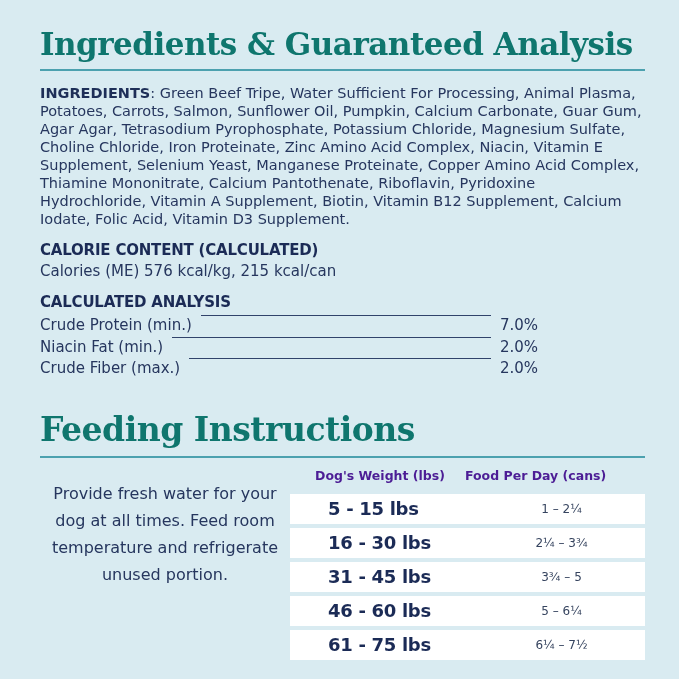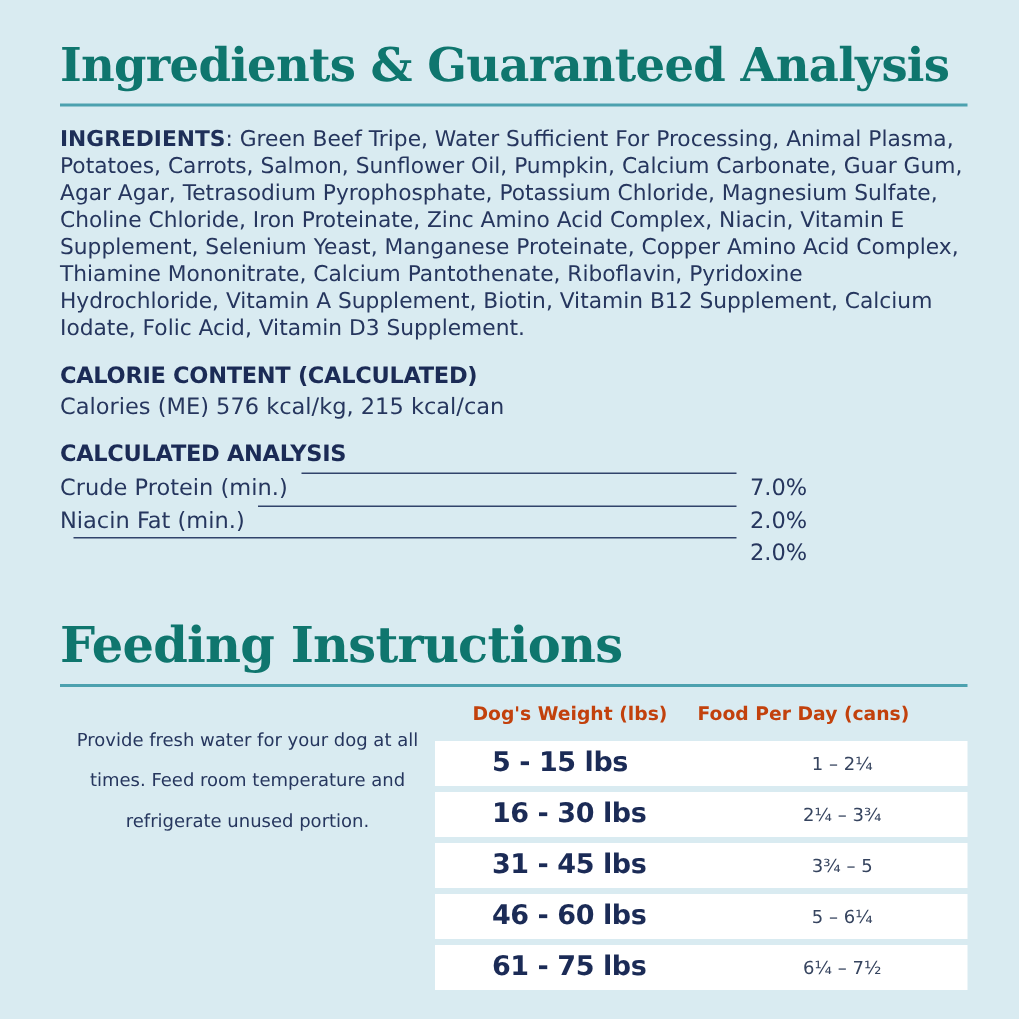--- a/index.html
+++ b/index.html
@@ -48,34 +48,34 @@
     border-bottom:1.5px solid #31436b;
     margin:0 9px 6px 9px;
   }
   .analysis-row .pct { width:40px; }
 
   .feeding-body { display:flex; margin-top:10px; }
 
   .note {
     width:250px;
     margin-top:12px;
-    font-size:12px;
+    font-size:16px;
     line-height:27px;
     text-align:center;
     color:#26365e;
   }
 
   .feed-table { width:355px; margin-left:0px; }
   .feed-head {
     display:grid;
     grid-template-columns:150px 1fr;
     padding-left:25px;
     font-size:12.5px;
     font-weight:600;
-    color:#c2410c;
+    color:#4c1d95;
     margin-bottom:11px;
   }
   .feed-row {
     display:grid;
     grid-template-columns:150px 1fr;
     align-items:center;
     padding-left:38px;
     background:#ffffff;
     height:30px;
     margin-bottom:4px;
@@ -112,20 +112,21 @@
       <span>Crude Protein (min.)</span>
       <span class="leader"></span>
       <span class="pct">7.0%</span>
     </div>
     <div class="analysis-row">
       <span>Niacin Fat (min.)</span>
       <span class="leader"></span>
       <span class="pct">2.0%</span>
     </div>
     <div class="analysis-row">
+      <span>Crude Fiber (max.)</span>
       <span class="leader"></span>
       <span class="pct">2.0%</span>
     </div>
   </div>
 
   <h2 class="h-serif">Feeding Instructions</h2>
   <div class="rule"></div>
 
   <div class="feeding-body">
 

